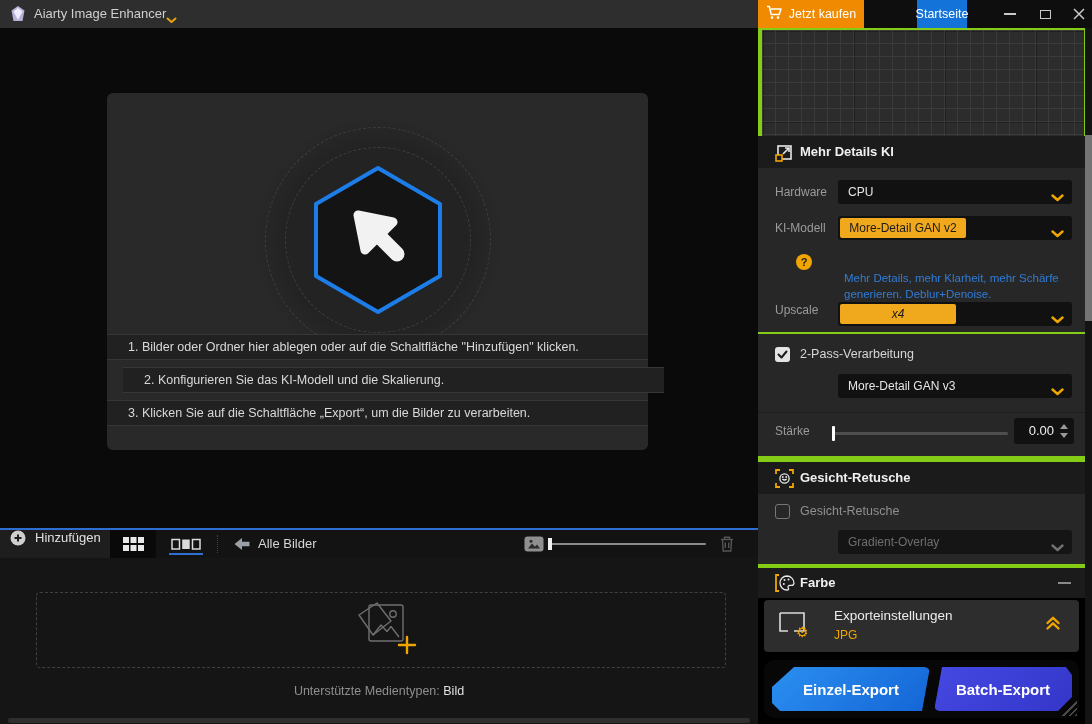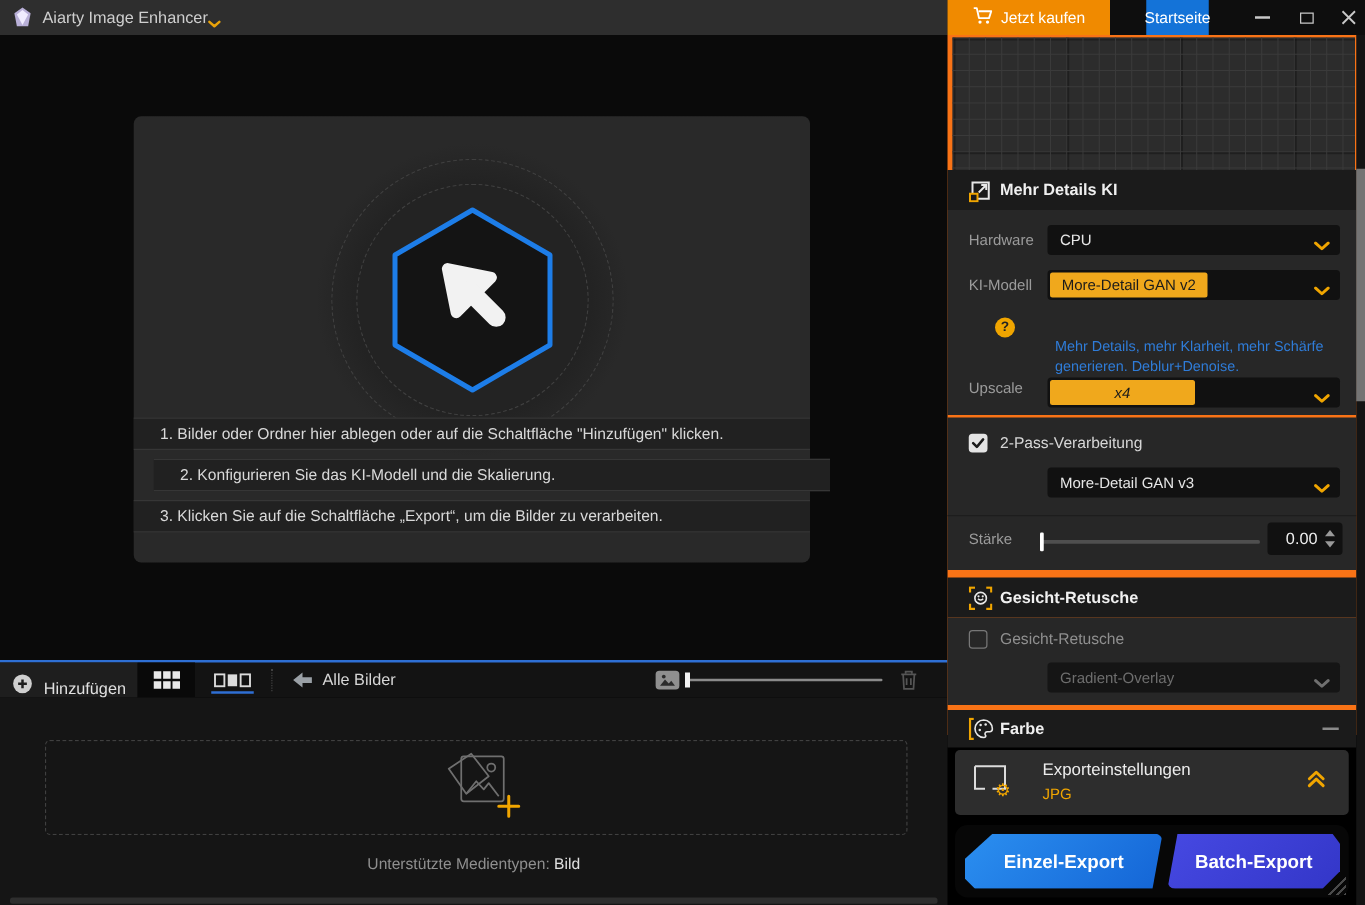--- a/index.html
+++ b/index.html
@@ -8,21 +8,21 @@
 
   
   #titlebar { position:absolute; left:0; top:0; width:1092px; height:28px; background:#2e2e2e; }
   #tb-right { position:absolute; left:758px; top:0; width:334px; height:28px; background:#0e0e0e; }
   #app-logo { position:absolute; left:9px; top:5px; }
   #app-title { position:absolute; left:34px; top:0; height:28px; line-height:28px;
     color:#cfcfcf; font-size:13px; }
   #title-chevron { position:absolute; left:166px; top:10px; }
   .tb-btn { position:absolute; top:0; height:28px; display:flex; align-items:center;
     justify-content:center; gap:7px; color:#fff; font-size:12.5px; cursor:pointer; }
-  #buy-btn { left:0; width:130px; background:#f08a00; }
+  #buy-btn { left:0; width:106px; background:#f08a00; }
   #home-btn { left:159px; width:50px; background:#1473d8; }
   .winctl { position:absolute; top:0; width:30px; height:28px; display:flex;
     align-items:center; justify-content:center; }
   #win-min { left:237px; } #win-max { left:272px; } #win-close { left:306px; }
   #win-min i { display:block; width:12px; height:2px; background:#c8c8c8; }
   #win-max i { display:block; width:11px; height:9px; border:1.5px solid #c8c8c8; }
 
   
   #main { position:absolute; left:0; top:28px; width:758px; height:500px; background:#0a0a0a; }
   #panel { position:absolute; left:107px; top:65px; width:541px; height:357px;
@@ -34,21 +34,21 @@
   #hexagon { position:absolute; left:196px; top:67px; }
   .instr { position:absolute; left:0; width:541px; height:26px; line-height:24px;
     background:#212121; border-top:1px solid #363636; border-bottom:1px solid #363636;
     color:#d9d9d9; font-size:12.5px; padding-left:21px; }
   #instr-1 { top:241px; } #instr-2 { top:274px;margin-left:16px; } #instr-3 { top:307px; }
 
   
   #toolbar { position:absolute; left:0; top:528px; width:758px; height:30px;
     background:#131313; border-top:2px solid #2e6fd4; }
   #add-btn { position:absolute; left:0; top:0; width:110px; height:28px; background:#1e1e1e;
-    display:flex; align-items:flex-end; gap:9px; padding-left:10px; color:#e0e0e0;
+    display:flex; align-items:flex-start; gap:9px; padding-left:10px; color:#e0e0e0;
     font-size:13px; cursor:pointer; }
   #view-grid { position:absolute; left:110px; top:0; width:46px; height:28px; background:#090909;
     display:flex; align-items:center; justify-content:center; cursor:pointer; }
   #view-strip { position:absolute; left:156px; top:0; width:60px; height:28px;
     display:flex; align-items:center; justify-content:center; cursor:pointer; }
   #view-strip .underline { position:absolute; left:13px; bottom:3px; width:34px; height:2px;
     background:#2f6fd4; }
   #tb-divider { position:absolute; left:217px; top:5px; height:18px; border-left:1px dotted #414141; }
   #filter-arrow { position:absolute; left:233px; top:7px; }
   #filter-label { position:absolute; left:258px; top:0; height:28px; line-height:28px;
@@ -65,21 +65,21 @@
   #dropzone { position:absolute; left:36px; top:34px; width:690px; height:76px;
     border:1px dashed #404040; border-radius:4px; }
   #dz-icon { position:absolute; left:50%; margin-left:-38px; top:4px; }
   #dz-caption { position:absolute; left:0; top:126px; width:758px; text-align:center;
     font-size:12.5px; color:#8f8f8f; }
   #dz-caption .val { color:#e0e0e0; }
   #bottom-strip { position:absolute; left:8px; bottom:1px; width:742px; height:5px;
     background:#2e2e2e; border-radius:2px; }
 
   
-  #sidebar { position:absolute; left:758px; top:28px; width:334px; height:560px; background:#f97316; }
+  #sidebar { position:absolute; left:758px; top:28px; width:334px; height:560px; background:#84cc16; }
   #preview-grid { position:absolute; left:4px; top:2px; width:322px; height:106px;
     background-color:#2c2c2c;
     background-image:
       linear-gradient(#3a3a3a 1px, transparent 1px),
       linear-gradient(90deg,#3a3a3a 1px, transparent 1px),
       linear-gradient(rgba(0,0,0,.3) 2px, transparent 2px),
       linear-gradient(90deg, rgba(0,0,0,.3) 2px, transparent 2px);
     background-size:13px 13px,13px 13px,91px 91px,91px 91px; }
   .sb-header { position:absolute; left:0; width:327px; height:32px; background:#1b1b1b;
     color:#f0f0f0; font-size:13px; font-weight:bold; }

